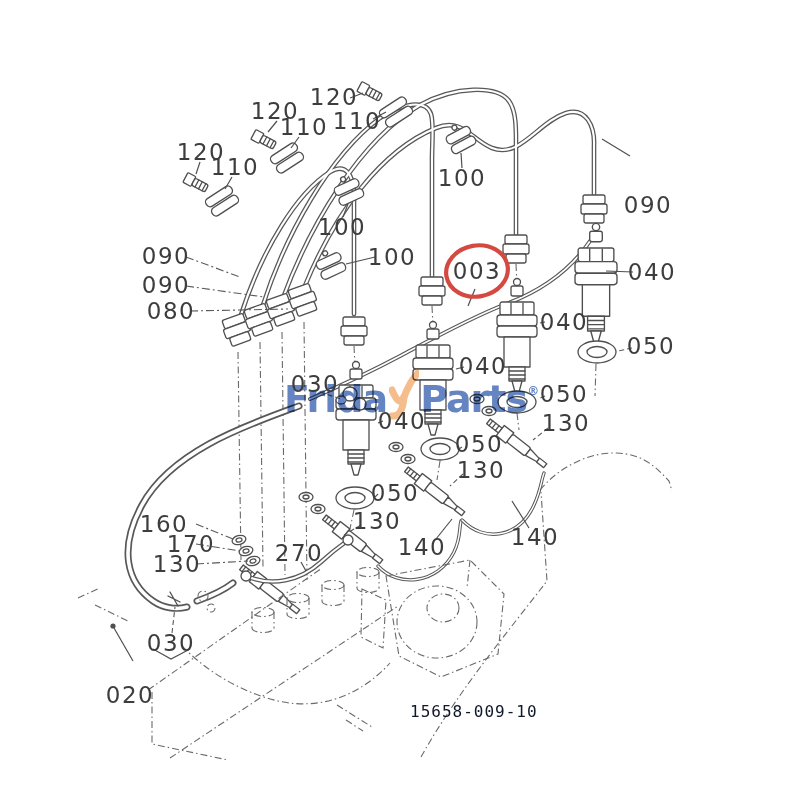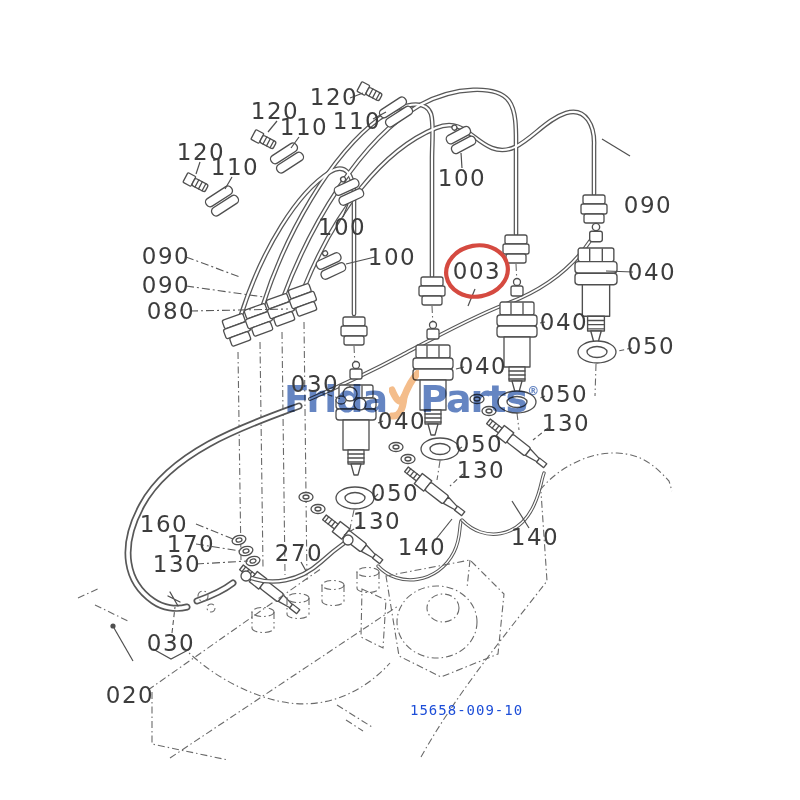--- a/index.html
+++ b/index.html
@@ -28,21 +28,21 @@
     mix-blend-mode:multiply;opacity:.85;user-select:none;
   }
   .wm-txt{
     font-size:38px;font-weight:800;line-height:1;letter-spacing:-1px;
     color:var(--wm-blue,#4a70b8);font-family:"DejaVu Sans",sans-serif;
   }
   .wm-swoosh{display:inline-block;margin:0 1px -8px 2px;}
   .wm-reg{font-size:12px;font-weight:700;color:var(--wm-blue,#4a70b8);vertical-align:top;position:relative;top:-20px;}
   .drawing-number{
     position:absolute;left:410px;top:702px;font-family:"DejaVu Sans Mono",monospace;
-    font-size:14px;letter-spacing:1px;color:#1d4ed8;
+    font-size:16px;letter-spacing:1px;color:#0f172a;
   }
 </style>
 </head>
 <body>
 
 <div class="stage" style="--hl-color: #d54a40; --line-color: #4f4f4f; --label-color: #3d3d3d; --wm-blue: #4a70b8; --wm-orange: #f2b176;">
 
   <svg class="art" width="800" height="800" viewBox="0 0 800 800">
     <defs>
       <g id="nut">

